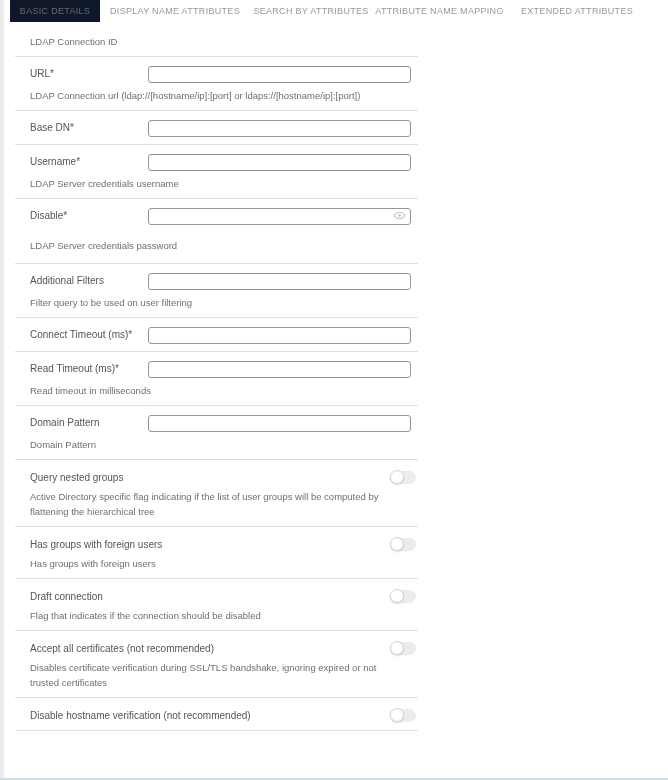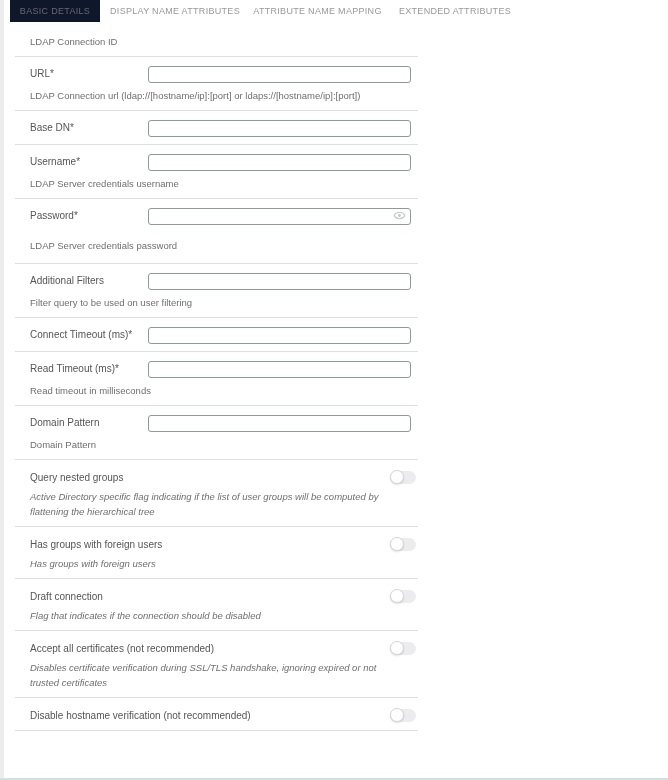--- a/index.html
+++ b/index.html
@@ -31,21 +31,21 @@
     width:263px; height:17px; box-sizing:border-box;
     border:1px solid #8c9a9a; border-radius:3px; background:#fff;
     font-size:10px; color:#333; padding:0 6px; outline:none;
     font-family:"Liberation Sans", sans-serif;
   }
   .eye { position:absolute; right:5px; top:2px; width:13px; height:13px; display:none; cursor:pointer; }
   .row.password .eye { display:block; }
   .row.password .help { margin-top:13px; }
   .row.password { padding-bottom:10px; }
   .help { margin-top:5px; font-size:9.5px; color:#6f6f73; max-width:370px; line-height:15px; }
-  .toggle-row .help { margin-top:4px;font-style:italic; }
+  .toggle-row .help { margin-top:4px; }
 
   .toggle-line { display:flex; align-items:flex-start; justify-content:space-between; }
   .toggle-line .lbl { width:auto; }
   .toggle {
     width:26px; height:13px; flex-shrink:0; margin-right:2px; margin-top:1px;
     background:#ececee; border-radius:7px; position:relative; cursor:pointer;
   }
   .knob {
     position:absolute; left:0; top:-1px; width:14px; height:14px; box-sizing:border-box;
     background:#fff; border:1px solid #d5d5d7; border-radius:50%;
@@ -56,20 +56,23 @@
 <body>
 
 <div class="left-edge"></div>
 
 <div class="tabbar" id="tabbar">
     <div class="tab active" style="width: 90px;">
       <span>BASIC DETAILS</span>
     </div>
     <div class="tab" style="width: 150px;">
       <span>DISPLAY NAME ATTRIBUTES</span>
+    </div>
+    <div class="tab" style="width: 122px;">
+      <span>SEARCH BY ATTRIBUTES</span>
     </div>
     <div class="tab" style="width: 135px;">
       <span>ATTRIBUTE NAME MAPPING</span>
     </div>
     <div class="tab" style="width: 140px;">
       <span>EXTENDED ATTRIBUTES</span>
     </div>
   </div>
 
 <div class="form" id="form">
@@ -91,21 +94,21 @@
     </div>
     <div class="row">
       <div class="row-line">
         <div class="lbl">Username*</div>
         <div class="inp-wrap"><input class="inp" type="text" value="" style=""></div>
       </div>
       <div class="help">LDAP Server credentials username</div>
     </div>
     <div class="row password">
       <div class="row-line">
-        <div class="lbl">Password*</div>
+        <div class="lbl">Disable*</div>
         <div class="inp-wrap"><input class="inp" type="password" value="" style=""><span class="eye"><svg width="13" height="13" viewBox="0 0 24 24" fill="none" stroke="#c6c6c8" stroke-width="2">
               <path d="M2 12s3.5-6 10-6 10 6 10 6-3.5 6-10 6S2 12 2 12z"></path>
               <circle cx="12" cy="12" r="2.6" fill="#c6c6c8" stroke="none"></circle>
             </svg></span></div>
       </div>
       <div class="help">LDAP Server credentials password</div>
     </div>
     <div class="row">
       <div class="row-line">
         <div class="lbl">Additional Filters</div>

